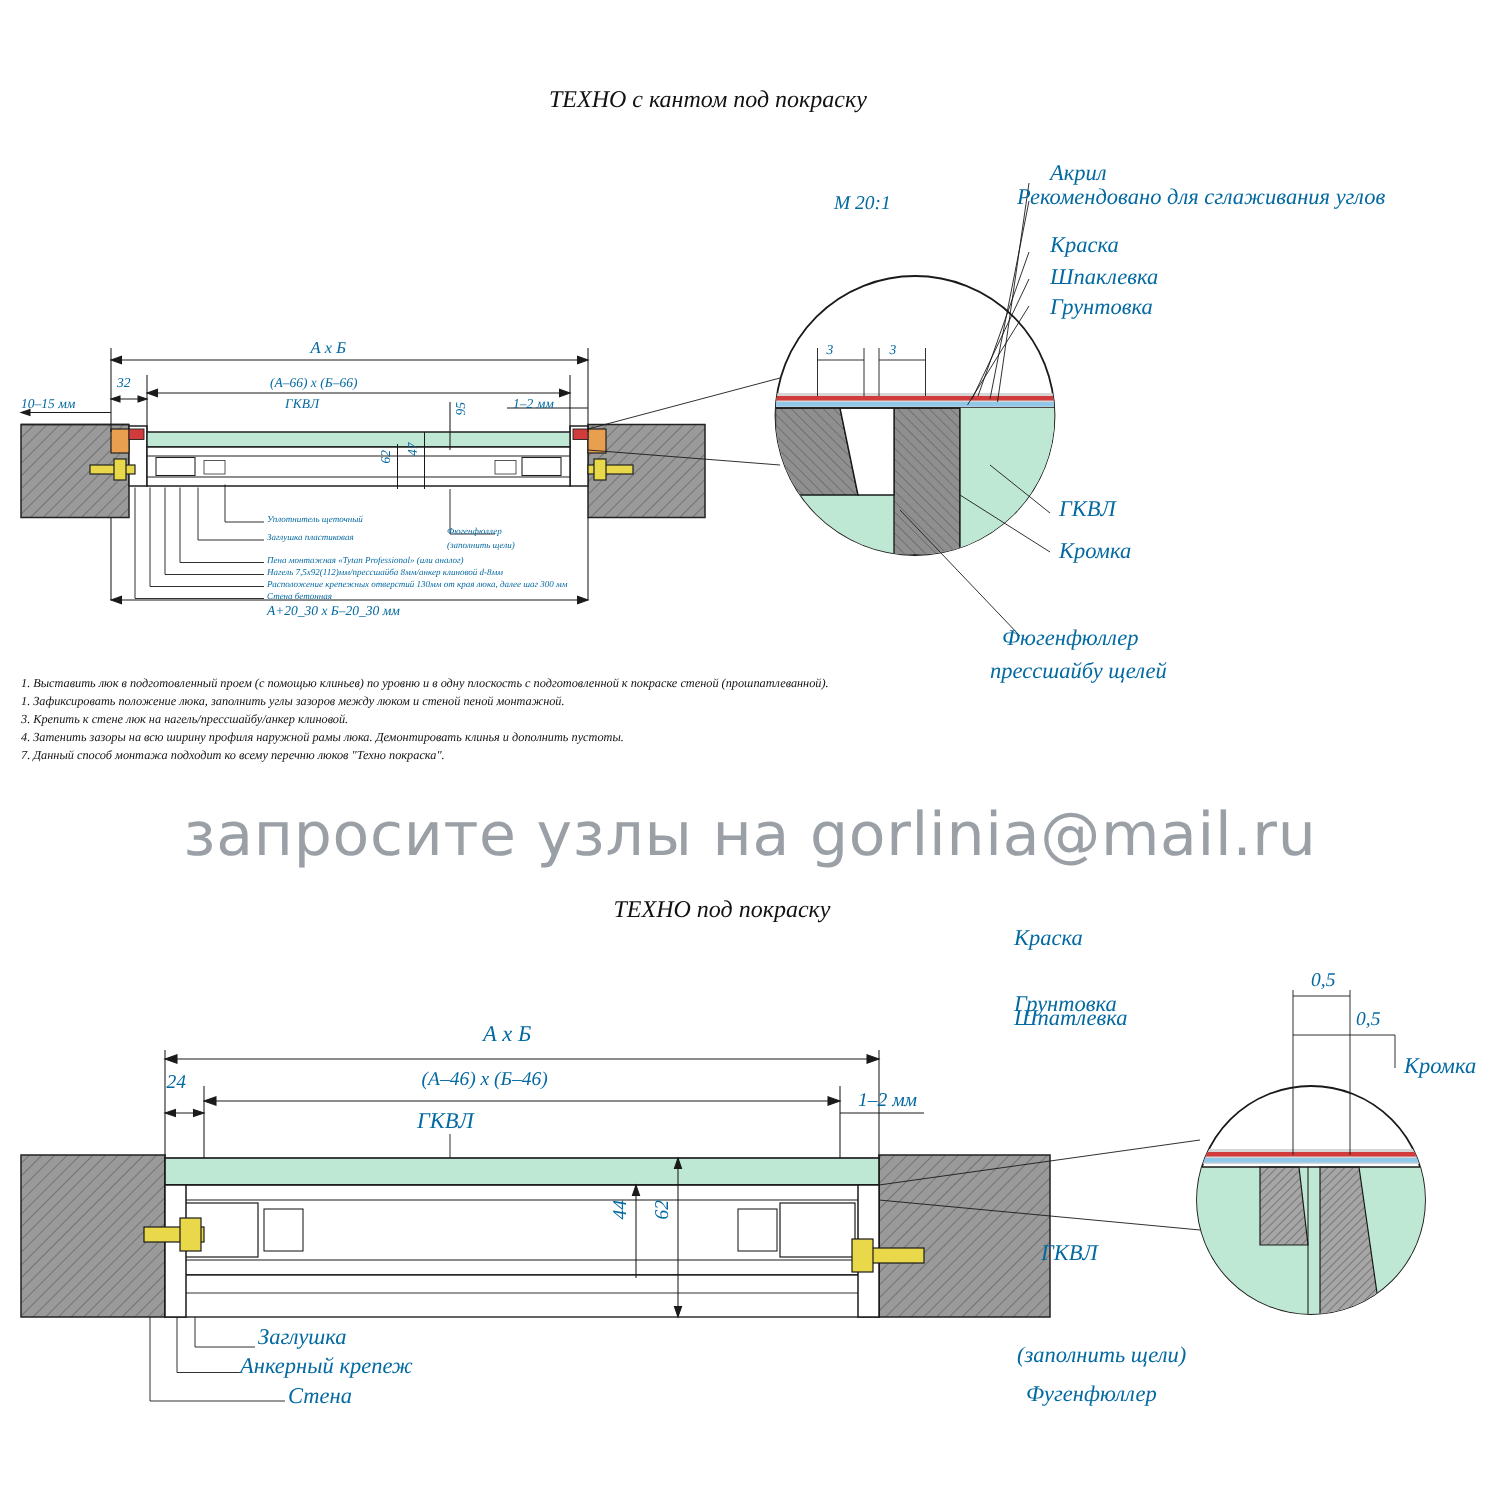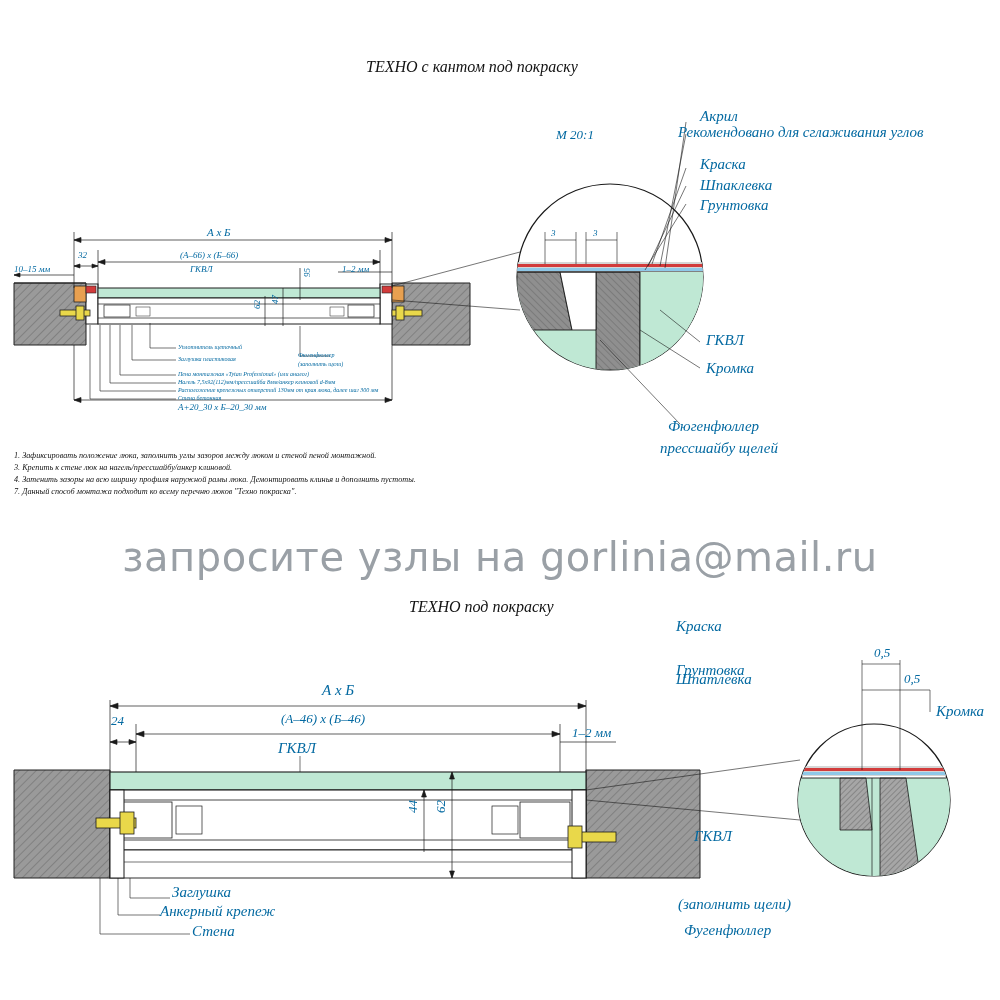--- a/index.html
+++ b/index.html
@@ -345,20 +345,21 @@
 <div class="lbl xl" style="left:678px; top:124px;">Рекомендовано для сглаживания углов</div>
 <div class="lbl xl" style="left:700px; top:156px;">Краска</div>
 <div class="lbl xl" style="left:700px; top:177px;">Шпаклевка</div>
 <div class="lbl xl" style="left:700px; top:197px;">Грунтовка</div>
 <div class="lbl xl" style="left:706px; top:332px;">ГКВЛ</div>
 <div class="lbl xl" style="left:706px; top:360px;">Кромка</div>
 <div class="lbl xl" style="left:668px; top:418px;">Фюгенфюллер</div>
 <div class="lbl xl" style="left:660px; top:440px;">прессшайбу щелей</div>
 
 <div class="notes">
+  <div>1. Выставить люк в подготовленный проем (с помощью клиньев) по уровню и в одну плоскость с подготовленной к покраске стеной (прошпатлеванной).</div>
   <div>1. Зафиксировать положение люка, заполнить углы зазоров между люком и стеной пеной монтажной.</div>
   <div>3. Крепить к стене люк на нагель/прессшайбу/анкер клиновой.</div>
   <div>4. Затенить зазоры на всю ширину профиля наружной рамы люка. Демонтировать клинья и дополнить пустоты.</div>
   <div>7. Данный способ монтажа подходит ко всему перечню люков "Техно покраска".</div>
 </div>
 
 <div class="watermark">запросите узлы на gorlinia@mail.ru</div>
 
 <div class="lbl title" style="left:409px; top:598px;">ТЕХНО под покраску</div>
 

